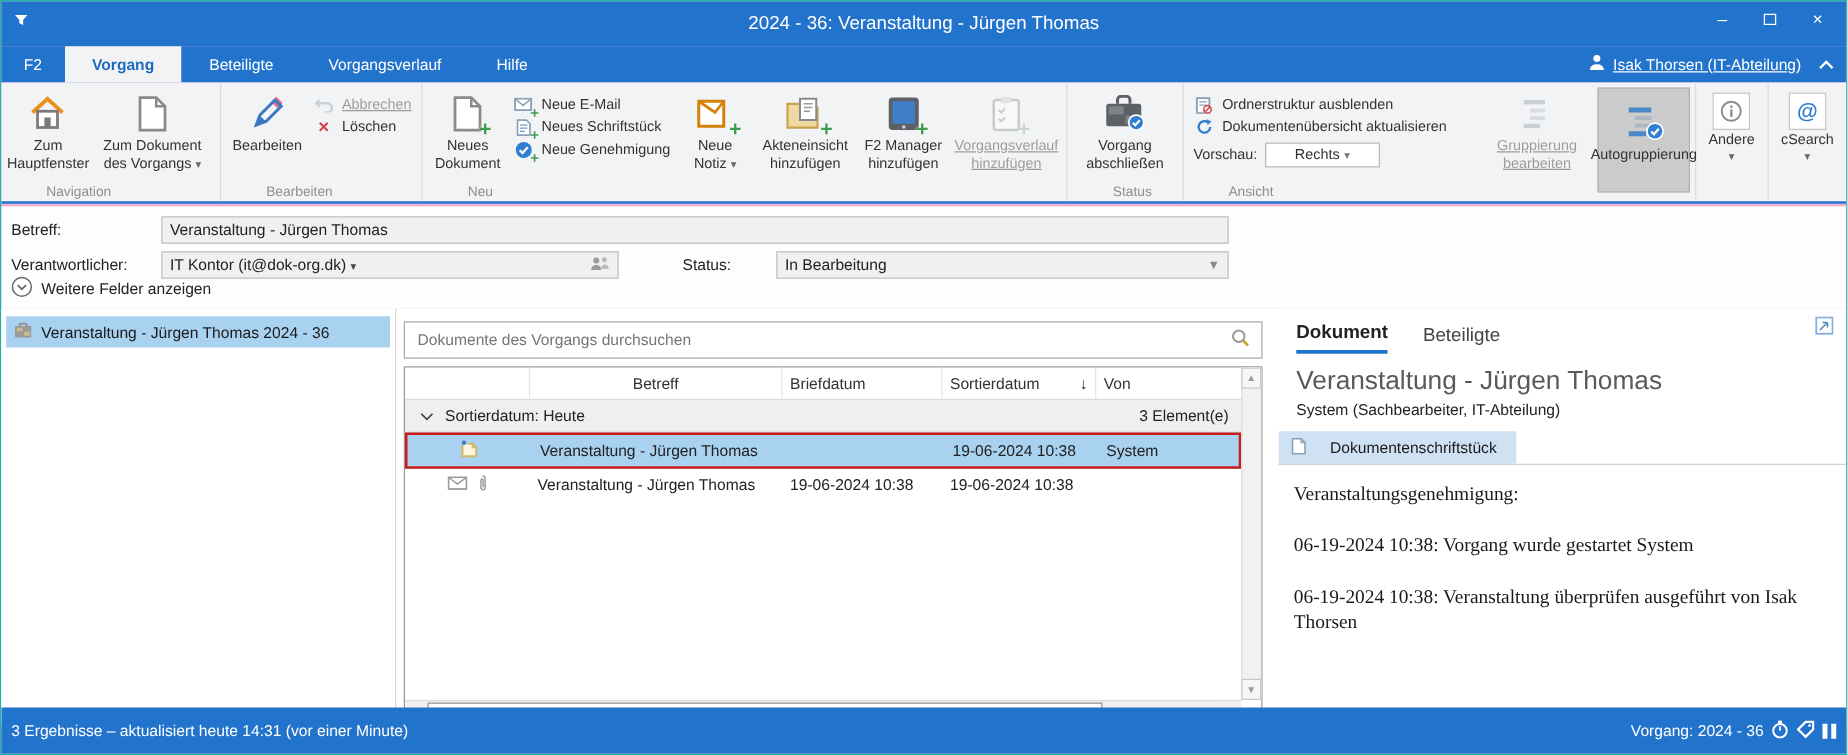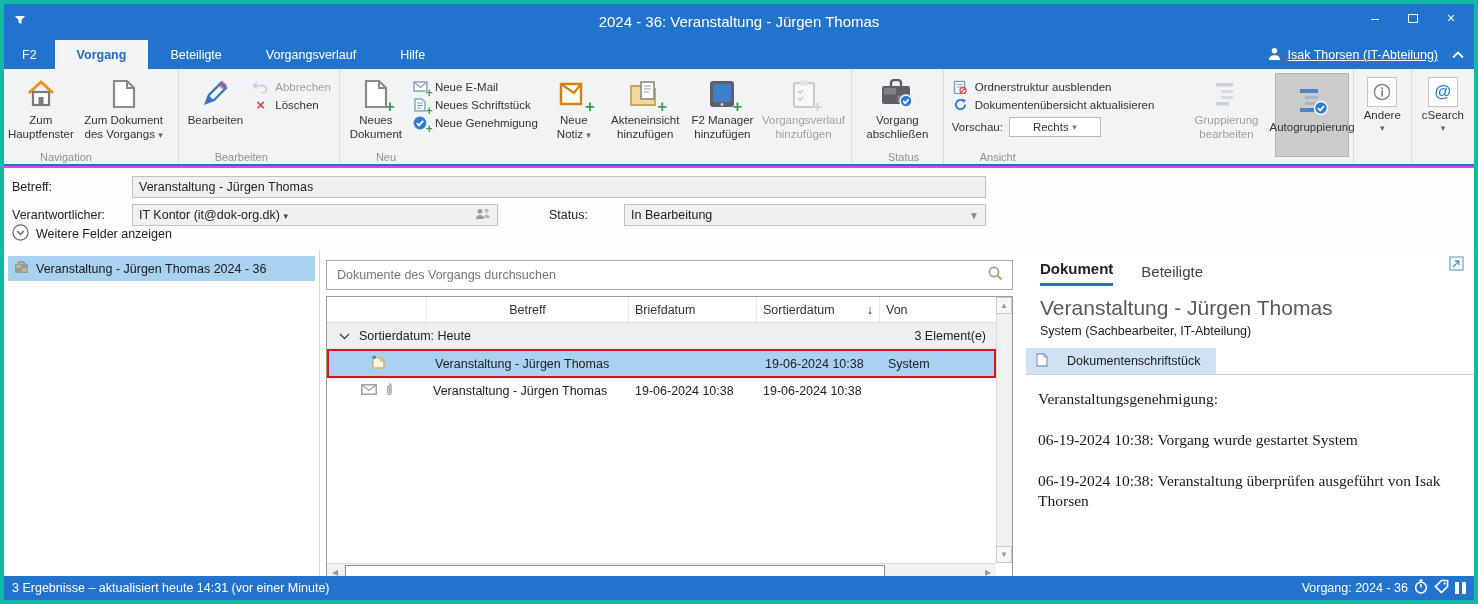--- a/index.html
+++ b/index.html
@@ -1,17 +1,17 @@
 <!DOCTYPE html>
 <html><head>
 <meta charset="utf-8">
 <style>
   * { margin:0; padding:0; box-sizing:border-box; }
   body { font-family:"Liberation Sans", sans-serif; background:#fff; }
-  .app { position:relative; width:1478px; height:604px; overflow:hidden; background:#d946ef; border:4px solid #14b8a6; }
+  .app { position:relative; width:1478px; height:604px; overflow:hidden; background:#f9a8d4; border:1px solid #14b8a6; }
 
   
   .titlebar { position:absolute; left:0; top:0; width:100%; height:36px; background:#2273cb; color:#fff; }
   .app-ico { position:absolute; left:10px; top:8px; }
   .tb-title { position:absolute; left:0; right:0; top:9px; text-align:center; font-size:15px; color:#fff; }
   .winbtns { position:absolute; right:6px; top:2px; display:flex; gap:4px; }
   .winbtn { width:34px; height:24px; display:flex; align-items:center; justify-content:center; color:#fff; font-size:14px; cursor:pointer; }
   .maxbox { width:10px; height:9px; border:1.5px solid #fff; display:inline-block; }
 
   
@@ -26,21 +26,21 @@
   
   .ribbon { position:absolute; left:0; top:65px; width:100%; height:97px; background:#f2f3f4; border-bottom:2px solid #2273cb; display:flex; align-items:stretch; }
   .rgroup { position:relative; border-right:1px solid #dcdcdc; padding:4px 4px 16px 4px; display:flex; align-items:flex-start; }
   .rcap { position:absolute; bottom:1px; left:0; width:100%; text-align:left; font-size:11px; color:#8f8f8f;padding-left:36px; }
   .rbig { display:flex; flex-direction:column; align-items:center; gap:3px; padding:4px 5px 0 5px; min-width:64px; max-width:100px;
           font-size:11.5px; color:#333; text-align:center; line-height:1.2; cursor:pointer; }
   .rbig .rbicon { height:34px; display:flex; align-items:center; justify-content:center; position:relative; }
   .rsmcol { display:flex; flex-direction:column; justify-content:flex-start; gap:3px; padding:6px 4px 0 4px; }
   .rsmall { display:flex; align-items:center; gap:6px; font-size:11.5px; color:#333; cursor:pointer; white-space:nowrap; }
   .rsmall .sic { width:17px; height:15px; position:relative; display:flex; align-items:center; justify-content:center; }
-  .disabled { opacity:.45; cursor:default; }
+  .disabled { opacity:.45; cursor:default;text-decoration:underline; }
   .plus { position:absolute; right:-4px; bottom:-5px; color:#3d9c4f; font-weight:bold; font-size:12px; line-height:1; text-shadow:0 0 2px #fff; }
   .plus.big { font-size:17px; right:-6px; bottom:-4px; }
   .vorschau-row { display:flex; align-items:center; gap:6px; margin-top:2px; }
   .vselect { width:92px; height:20px; background:#fff; border:1px solid #b9b9b9; font-size:11.5px; color:#333;
              display:flex; align-items:center; justify-content:space-between; padding:0 23px; cursor:pointer; }
   .vselect .car { color:#777; font-size:9px; }
   .rtoggle { background:#cbcbcb; border:1px solid #b2b2b2; height:84px; justify-content:flex-start; padding-top:10px; }
   .boxbtn { display:flex; flex-direction:column; align-items:center; gap:2px; padding:4px 6px 0 6px; font-size:11.5px; color:#333; cursor:pointer; }
   .boxbtn .bico { width:30px; height:30px; border:1px solid #c5c5c5; background:#fff; display:flex; align-items:center; justify-content:center; }
   .boxbtn .car { color:#666; font-size:9px; }
@@ -94,21 +94,21 @@
   .popout { position:absolute; right:10px; top:6px; cursor:pointer; }
   .ptitle { font-size:21px; color:#595959; padding:10px 0 2px 14px; }
   .psub { font-size:12.5px; color:#222; padding:2px 0 10px 14px; }
   .attachrow { border-bottom:1px solid #cfcfcf; display:flex; }
   .attachtab { background:#cfe2f4; height:26px; display:flex; align-items:center; gap:19px; padding:0 16px 0 10px;
                font-size:12.5px; color:#1a1a1a; cursor:pointer; }
   .pbody { font-family:"Liberation Serif", serif; font-size:15.5px; color:#1a1a1a; padding:14px 14px 0 12px; line-height:1.3; }
   .pbody p { margin-bottom:21px; }
 
   
-  .statusbar { position:absolute; left:0; bottom:0; width:100%; height:24px; background:#2273cb; color:#fff; font-size:12.5px;
+  .statusbar { position:absolute; left:0; bottom:0; width:100%; height:37px; background:#2273cb; color:#fff; font-size:12.5px;
                display:flex; align-items:center; padding:0 8px; }
   .sbright { margin-left:auto; display:flex; align-items:center; gap:6px; }
   .pausebars { display:flex; gap:3px; }
   .pausebars i { width:4px; height:12px; background:#fff; display:block; }
 </style>
 </head>
 <body>
 
 <div class="app">
 

